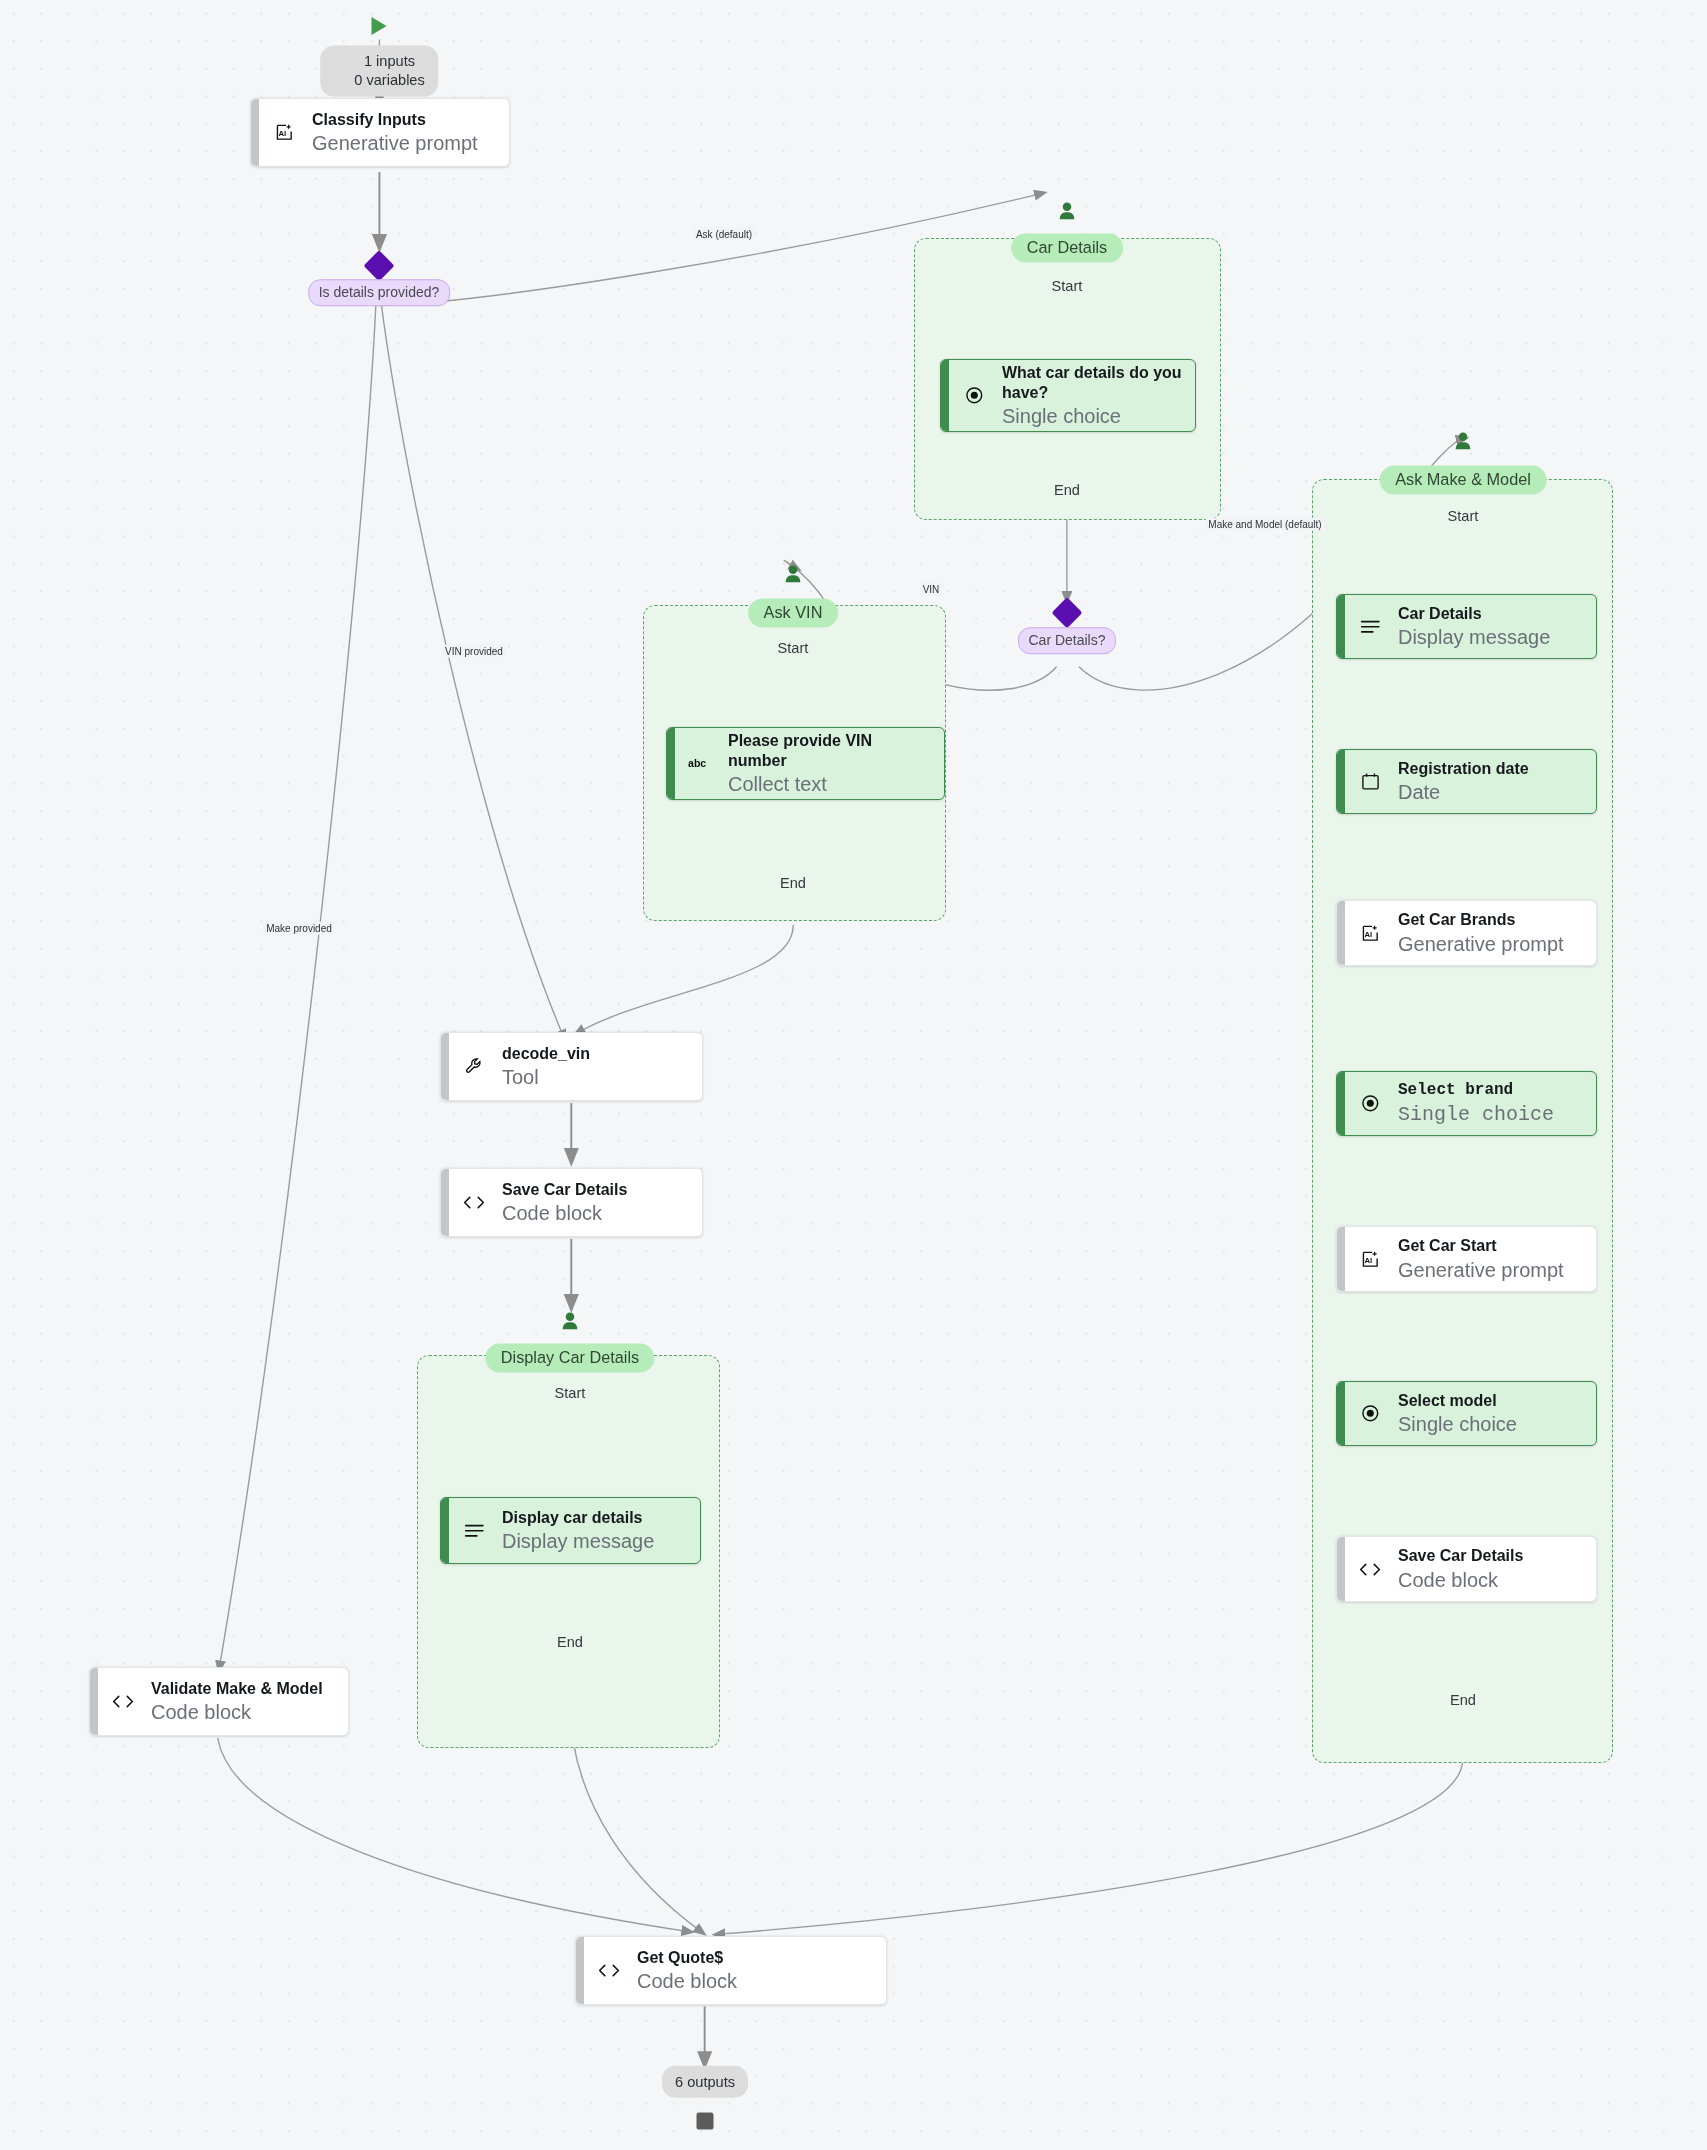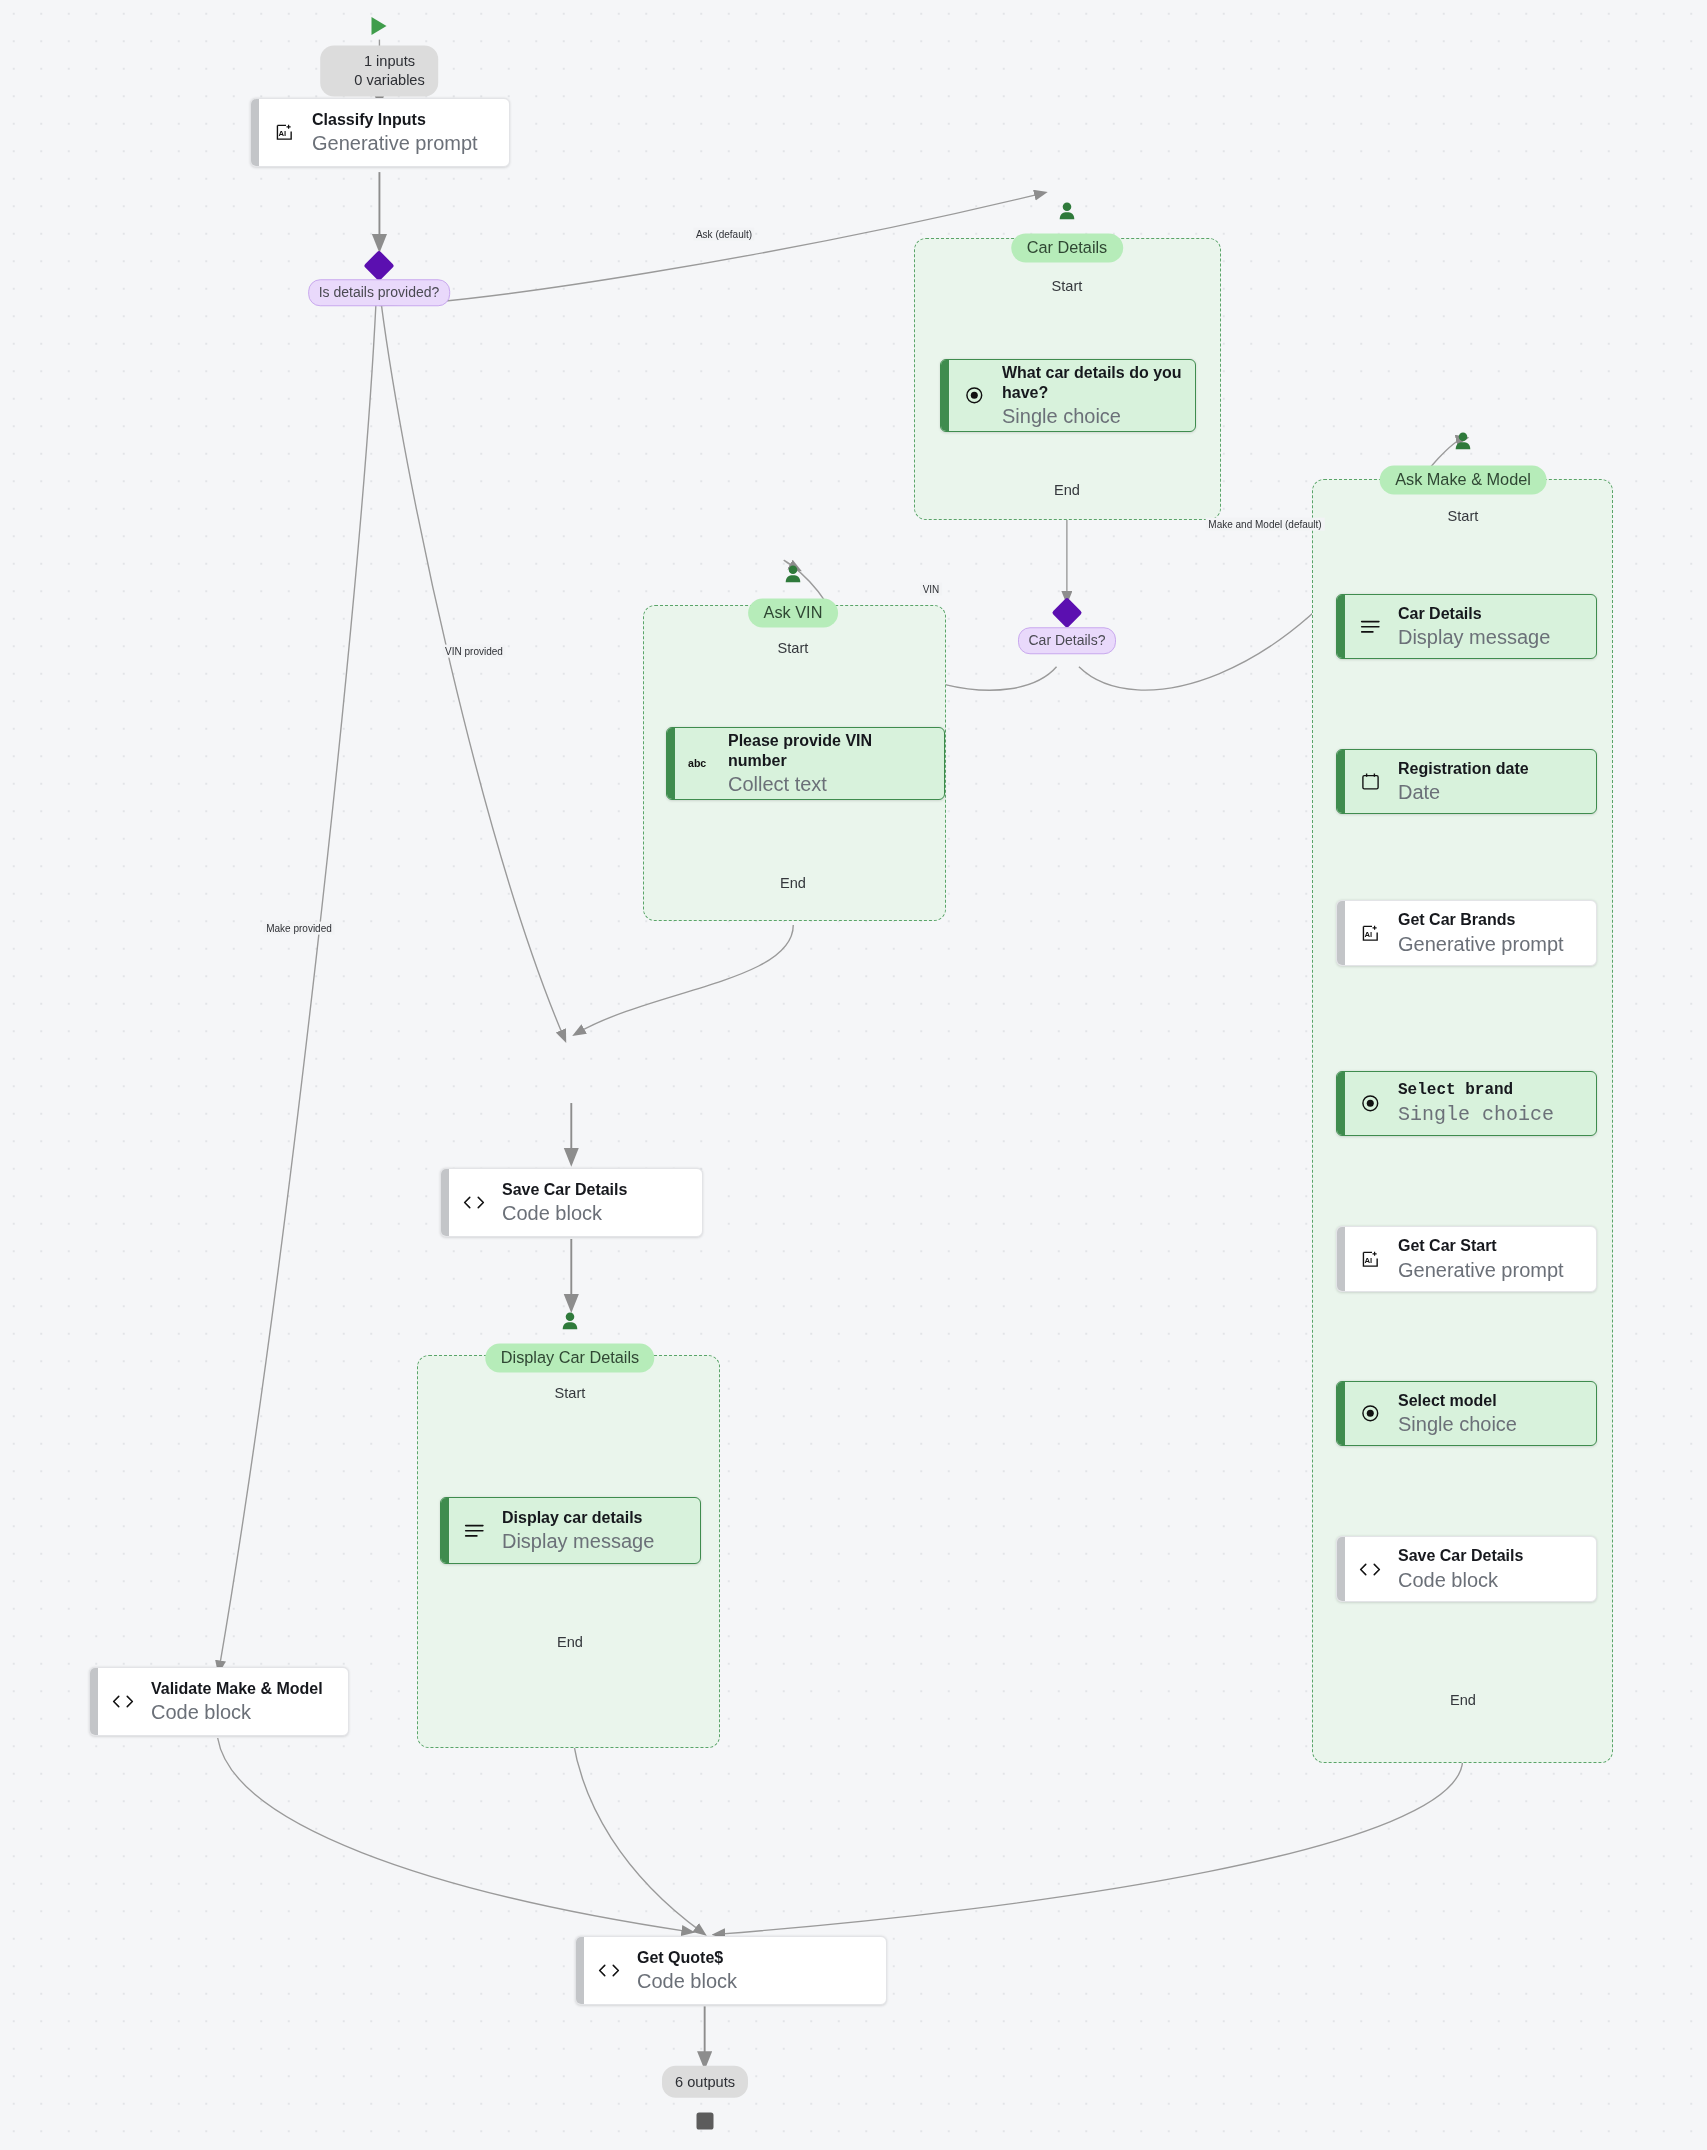--- a/index.html
+++ b/index.html
@@ -322,20 +322,34 @@
           <text x="0" y="14" font-size="15" font-weight="bold" font-family="'Liberation Sans',sans-serif" fill="#111">abc</text>
         </svg>
       </span>
       <span class="txt">
         <span class="title">Please provide VIN number</span>
         <span class="sub">Collect text</span>
       </span>
     </div>
   </div>
 
+  <div class="node white" style="left:440px; top:1032px; width:263px; height:69px;">
+    <div class="accent"></div>
+    <div class="body">
+      <span class="ic">
+        <svg width="20.6" height="20.6" viewBox="0 0 24 24" fill="none" stroke="#111" stroke-width="1.6" stroke-linecap="round">
+          <path d="M15.5 3.5 a5.2 5.2 0 0 0-6.3 6.6 L3.6 15.7 a1.9 1.9 0 0 0 2.7 2.7 l5.6-5.6 a5.2 5.2 0 0 0 6.6-6.3 l-3.1 3.1 -2.8-.3 -.3-2.8 z"></path>
+        </svg>
+      </span>
+      <span class="txt">
+        <span class="title">decode_vin</span>
+        <span class="sub">Tool</span>
+      </span>
+    </div>
+  </div>
 
   <div class="node white" style="left:440px; top:1168px; width:263px; height:69px;">
     <div class="accent"></div>
     <div class="body">
       <span class="ic">
         <svg width="24" height="17" viewBox="0 0 28 20" fill="none" stroke="#111" stroke-width="1.8" stroke-linecap="round" stroke-linejoin="round">
           <path d="M9 4 L3 10 L9 16"></path>
             <path d="M19 4 L25 10 L19 16"></path>
         </svg>
       </span>

